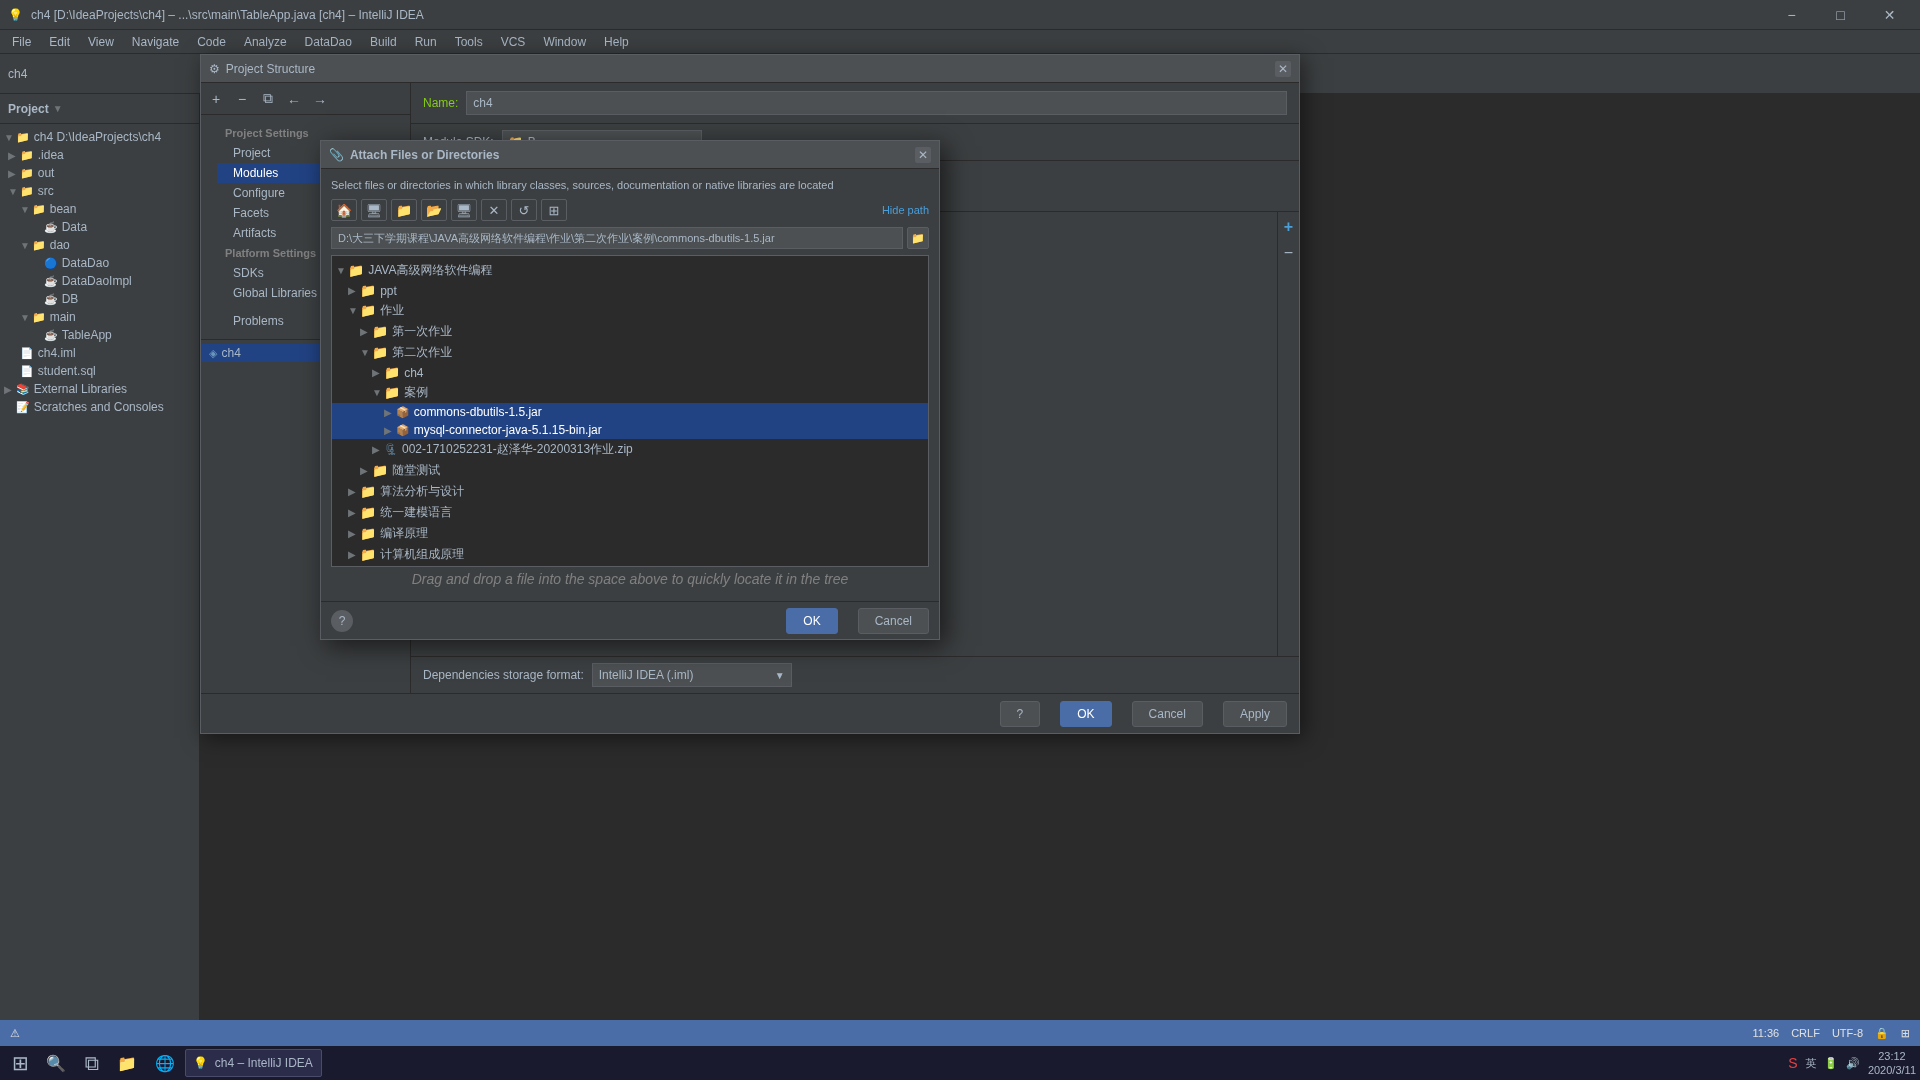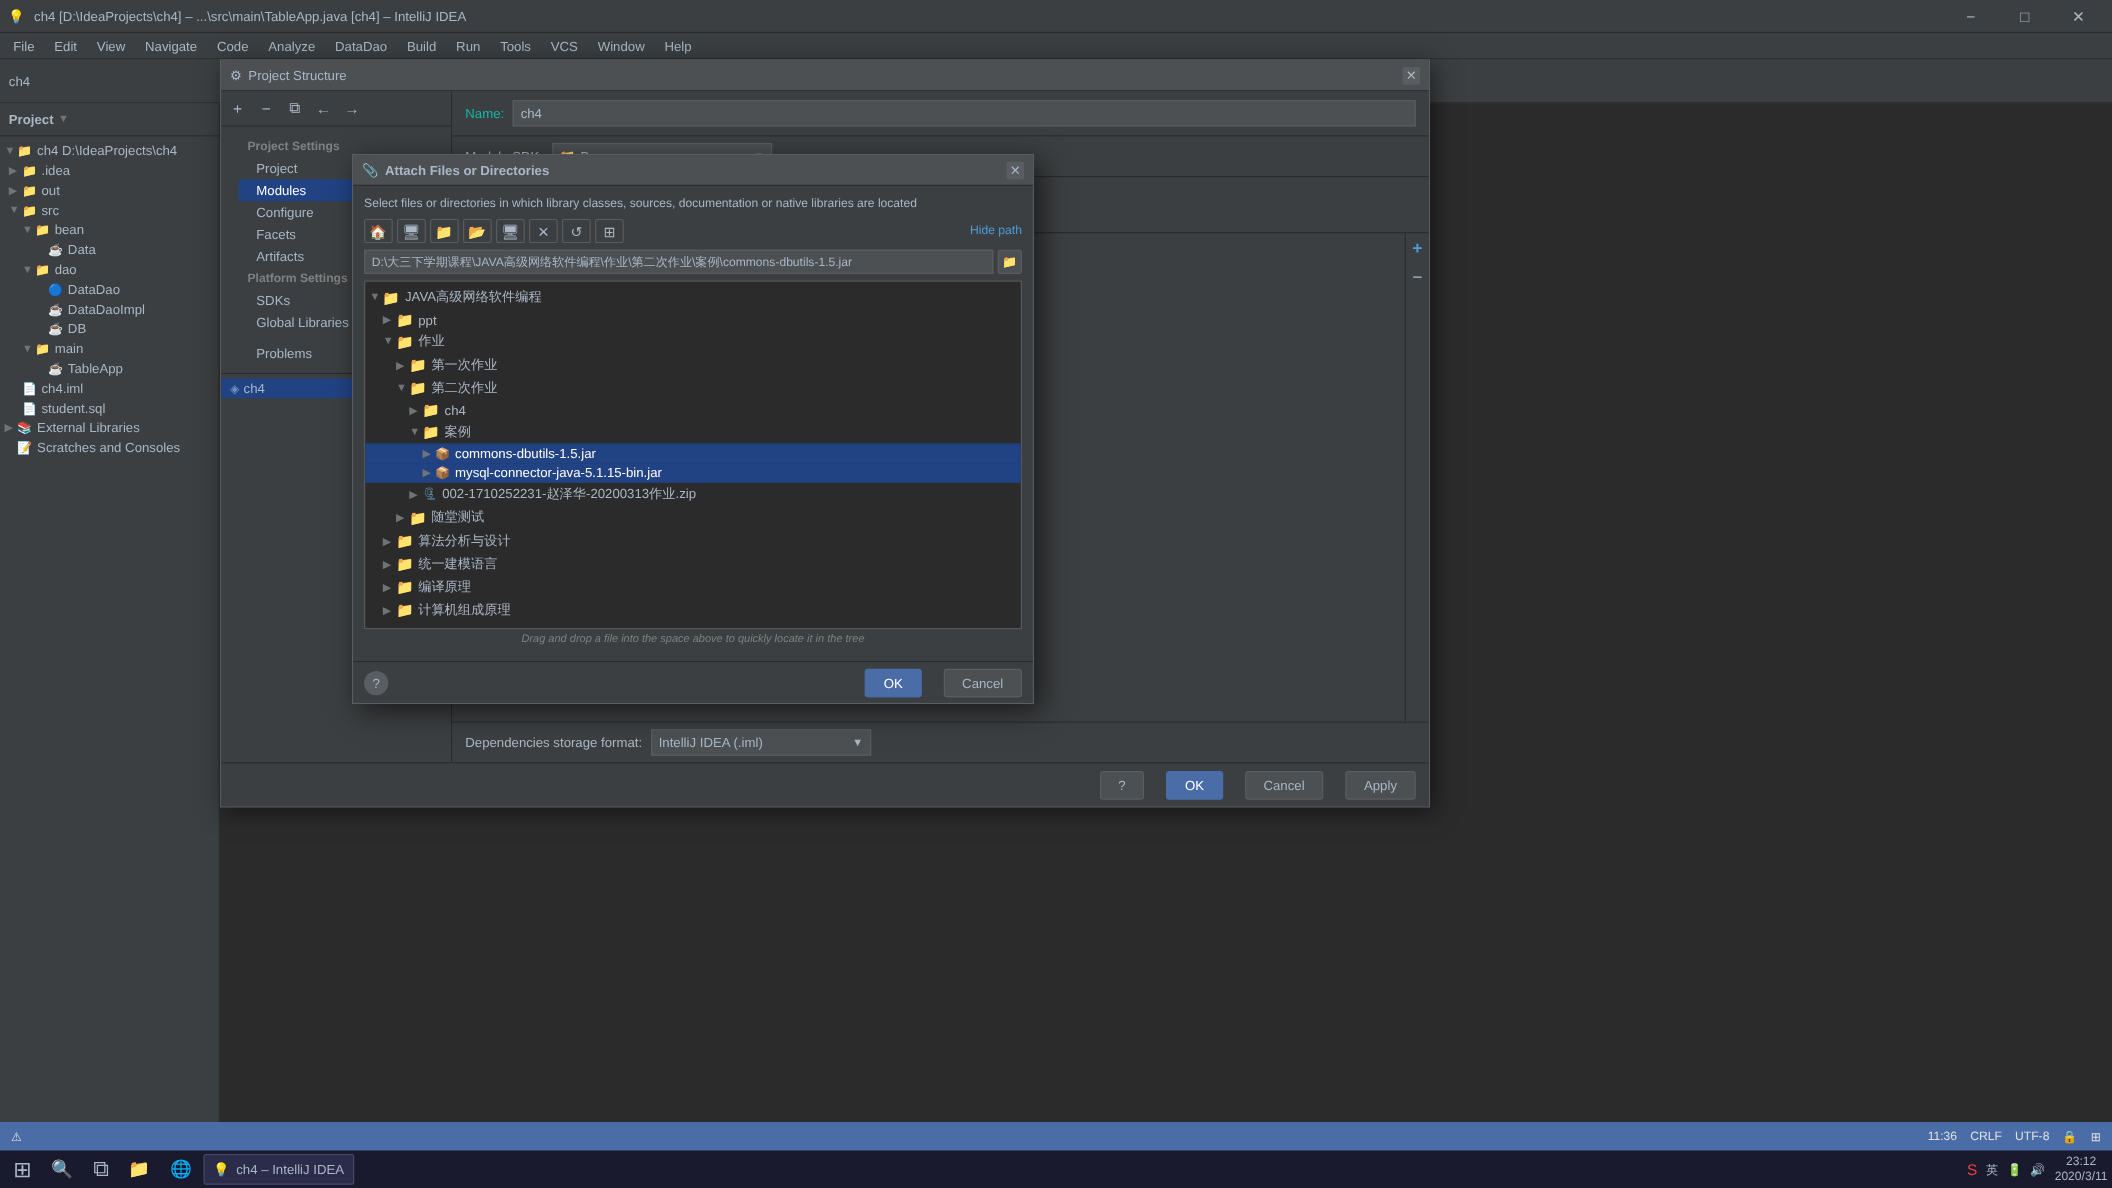--- a/index.html
+++ b/index.html
@@ -237,21 +237,21 @@
       background: #3c3f41;
     }
     .ps-name-row {
       display: flex;
       align-items: center;
       padding: 8px 12px;
       border-bottom: 1px solid #2b2b2b;
       gap: 8px;
     }
     .ps-name-label {
-      color: #14b8a6;
+      color: #84cc16;
       font-size: 12px;
     }
     .ps-name-input {
       flex: 1;
       background: #4c5052;
       border: 1px solid #5a5e62;
       color: #a9b7c6;
       font-size: 12px;
       padding: 2px 6px;
       height: 24px;
@@ -415,21 +415,21 @@
       color: #a9b7c6;
       cursor: pointer;
       white-space: nowrap;
     }
     .attach-tree-item.selected { background: #214283; color: #ffffff; }
     .attach-tree-item .tree-arrow { color: #6e7477; font-size: 10px; width: 12px; }
     .attach-tree-item .folder-icon { color: #d4b063; margin-right: 4px; font-size: 13px; }
     .attach-tree-item .file-icon { color: #6897bb; margin-right: 4px; font-size: 11px; }
 
     .attach-hint {
-      font-size: 10px;
+      font-size: 14px;
       color: #808080;
       text-align: center;
       padding: 4px 0;
       font-style: italic;
     }
     .attach-help {
       width: 22px;
       height: 22px;
       border-radius: 50%;
       background: #5a5e62;

